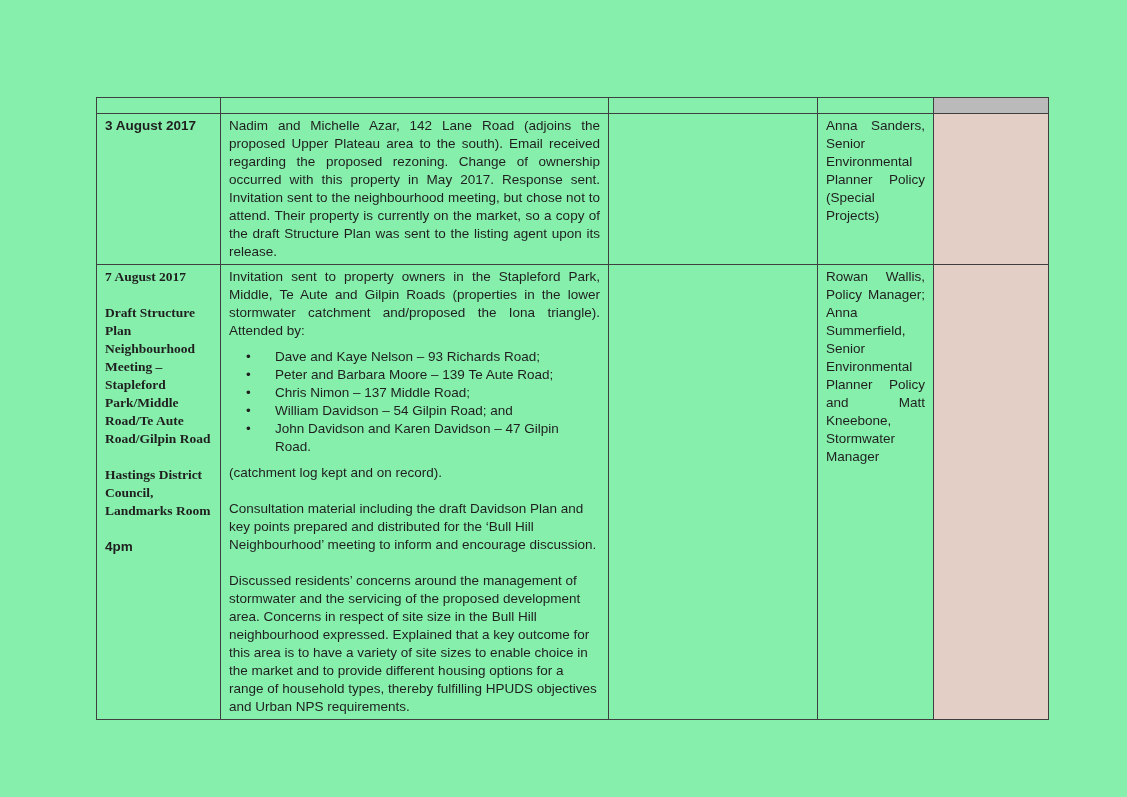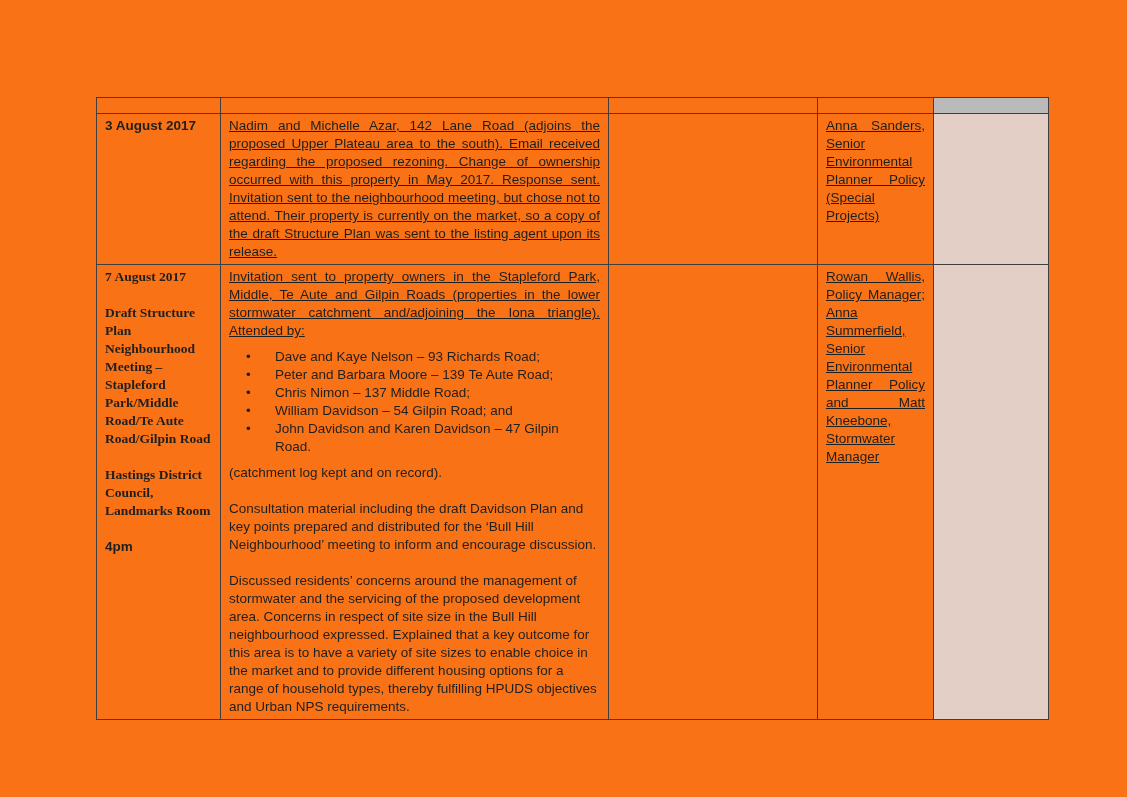--- a/index.html
+++ b/index.html
@@ -4,21 +4,21 @@
 <style>
   html, body {
     margin: 0;
     padding: 0;
     background: #ffffff;
   }
   .page {
     position: relative;
     width: 1127px;
     height: 797px;
-    background: #f97316;
+    background: #86efac;
     font-family: "Liberation Sans", sans-serif;
     color: #1f1f1f;
     overflow: hidden;
   }
   table.log-table {
     position: absolute;
     left: 96px;
     top: 97px;
     width: 952px;
     border-collapse: collapse;
@@ -45,21 +45,20 @@
   .col-status { width: 115px; }
 
   .log-table p {
     margin: 0;
   }
   .bold-cell p {
     font-weight: bold;
   }
   .just {
     text-align: justify;
-    text-decoration: underline;
   }
   .gap-after {
     margin-bottom: 18px !important;
     font-family: Liberation Serif, serif;
   }
   .gap-before {
     margin-top: 18px !important;
   }
   ul.bullet-list {
     margin: 8px;
@@ -114,21 +113,21 @@
       </tr>
 
       <tr class="entry-row-2">
         <td class="bold-cell">
           <p class="gap-after">7 August 2017</p>
           <p class="gap-after">Draft Structure Plan Neighbourhood Meeting – Stapleford Park/Middle Road/Te Aute Road/Gilpin Road</p>
           <p class="gap-after">Hastings District Council, Landmarks Room</p>
           <p>4pm</p>
         </td>
         <td>
-          <p class="just">Invitation sent to property owners in the Stapleford Park, Middle, Te Aute and Gilpin Roads (properties in the lower stormwater catchment and/adjoining the Iona triangle).  Attended by:</p>
+          <p class="just">Invitation sent to property owners in the Stapleford Park, Middle, Te Aute and Gilpin Roads (properties in the lower stormwater catchment and/proposed the Iona triangle).  Attended by:</p>
           <ul class="bullet-list">
             <li>Dave and Kaye Nelson – 93 Richards Road;</li>
             <li>Peter and Barbara Moore – 139 Te Aute Road;</li>
             <li>Chris Nimon – 137 Middle Road;</li>
             <li>William Davidson – 54 Gilpin Road; and</li>
             <li>John Davidson and Karen Davidson – 47 Gilpin Road.</li>
           </ul>
           <p>(catchment log kept and on record).</p>
           <p class="gap-before">Consultation material including the draft Davidson Plan and key points prepared and distributed for the ‘Bull Hill Neighbourhood’ meeting to inform and encourage discussion.</p>
           <p class="gap-before">Discussed residents’ concerns around the management of stormwater and the servicing of the proposed development area.  Concerns in respect of site size in the Bull Hill neighbourhood expressed.  Explained that a key outcome for this area is to have a variety of site sizes to enable choice in the market and to provide different housing options for a range of household types, thereby fulfilling HPUDS objectives and Urban NPS requirements.</p>

